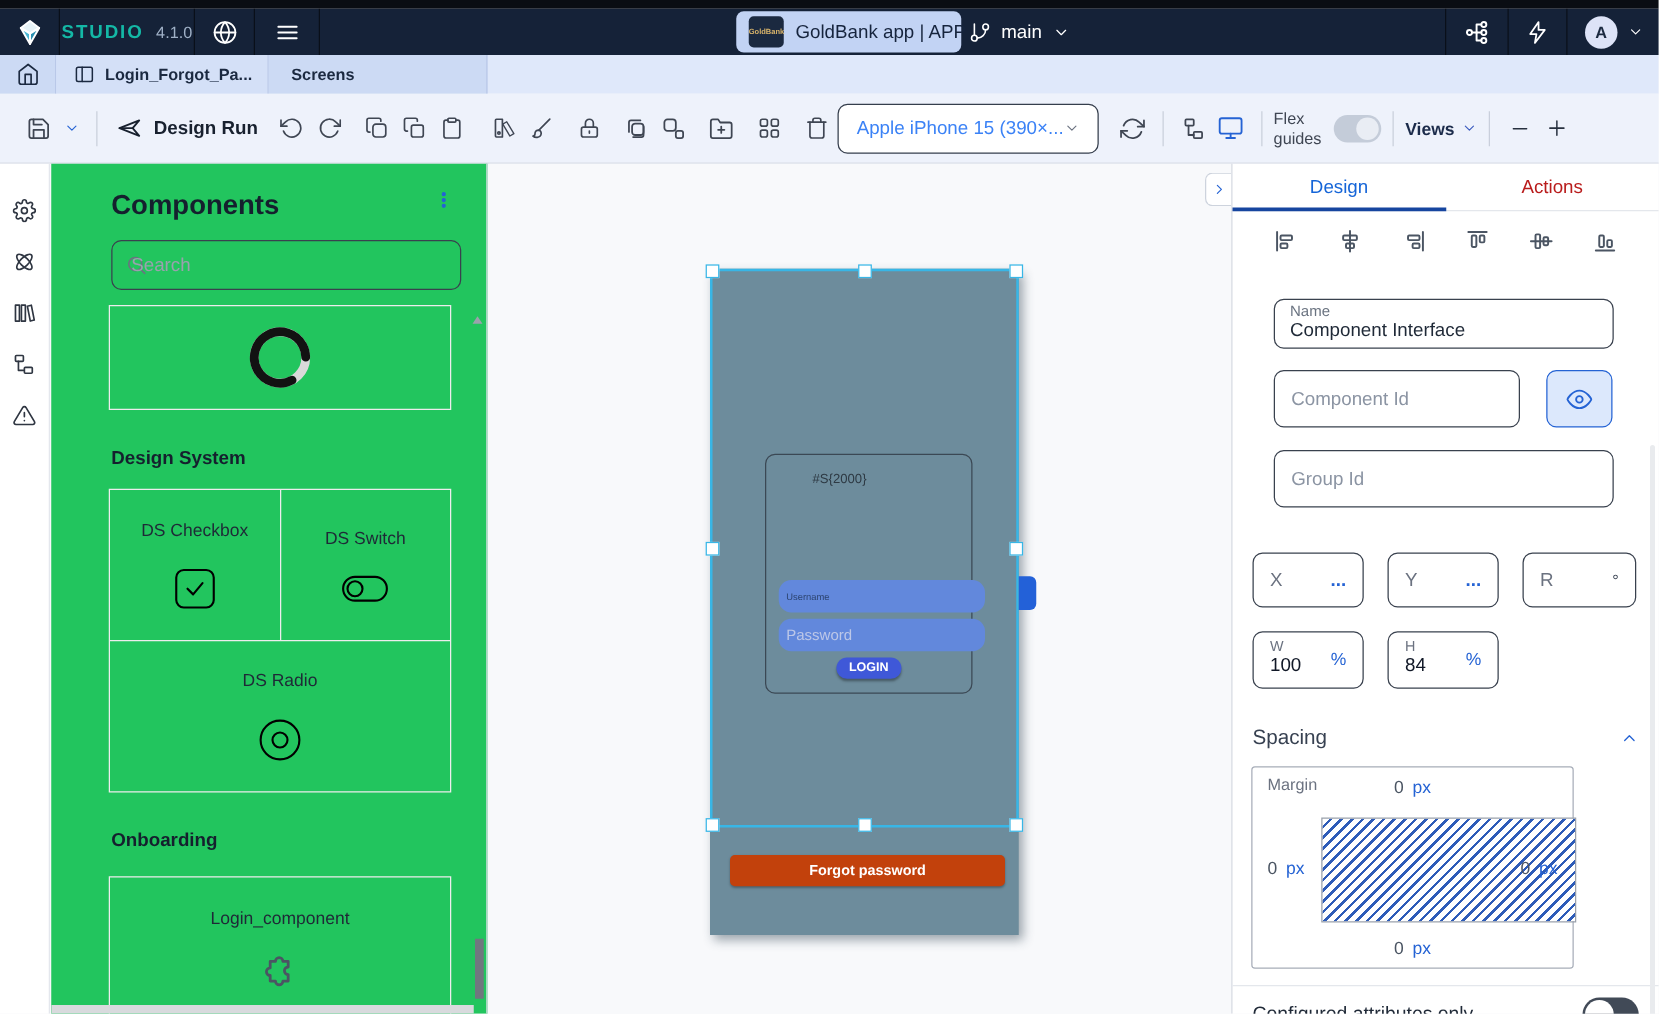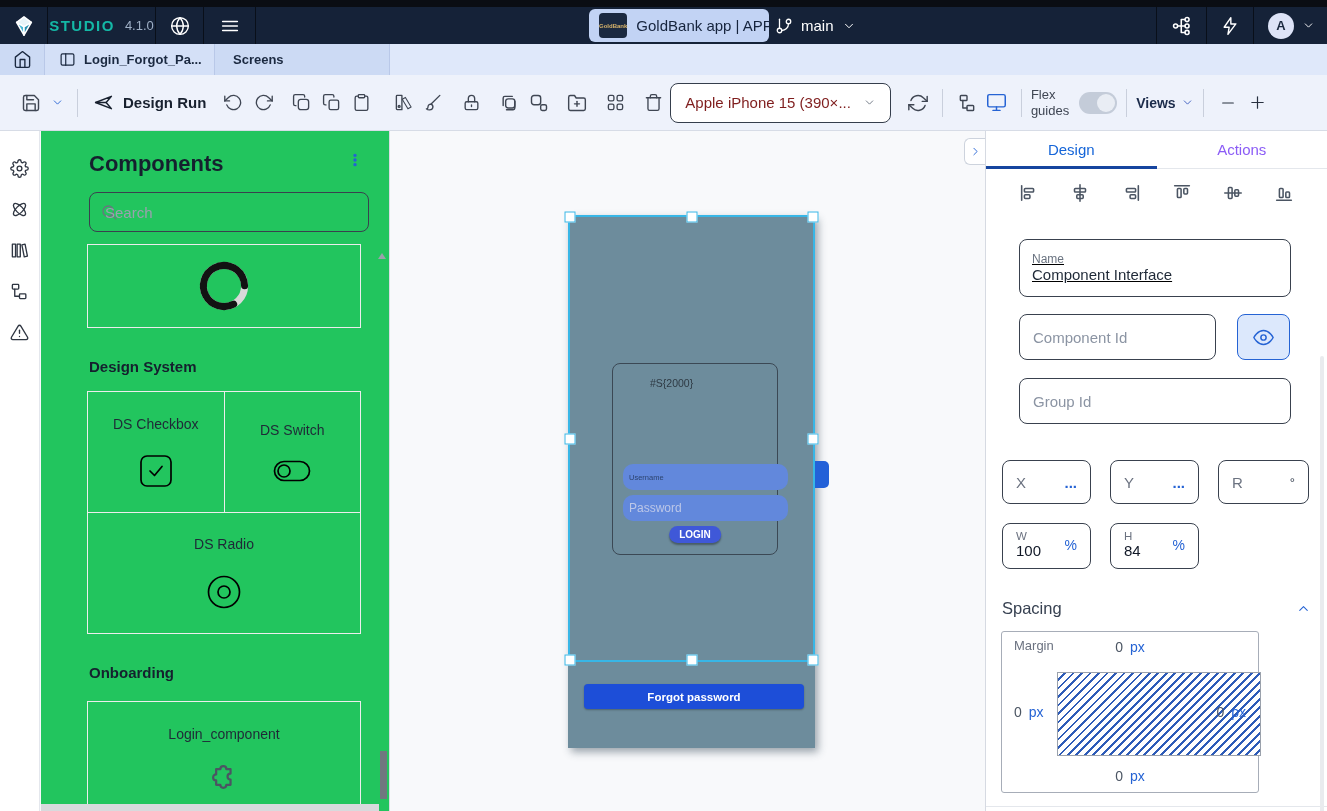--- a/index.html
+++ b/index.html
@@ -38,23 +38,23 @@
   .mod-dot { font-size:9px; margin-left:18px; color:#111827; }
 
   
   #toolbar { position:absolute; top:75px; left:0; right:0; height:56px; background:#eef2fb;
              border-bottom:1px solid #d7dce6; display:flex; align-items:center; padding-left:16px; }
   .tool-btn { width:30px; height:30px; display:flex; align-items:center; justify-content:center;
               color:#3f4653; flex:none; }
   .tool-div { width:1px; height:28px; background:#c9cfdc; margin:0 9px; flex:none; }
   .quickrun { display:flex; align-items:center; gap:9px; color:#18212f; font-size:15px;
               font-weight:600; margin:0 12px 0 6px; flex:none; } .gap8{width:8px;flex:none} .gap12{width:12px;flex:none}
-  .device-select { display:flex; align-items:center; gap:12px; height:40px; padding:0 14px;
+  .device-select { display:flex; align-items:center; height:40px; padding:0 14px;
                    background:#fff; border:1.5px solid #353e4c; border-radius:8px; margin:0 12px 0 2px;
-                   font-size:15px; color:#7f1d1d; flex:none; }
+                   font-size:15px; color:#3b82f6; flex:none; }
   .flex-label { font-size:13px; line-height:16px; color:#3f4653; margin-right:10px; flex:none; }
   .toggle { width:38px; height:22px; border-radius:11px; background:#c4ccd9; position:relative; flex:none; }
   .toggle .knob { position:absolute; right:2px; top:2px; width:18px; height:18px; border-radius:50%; background:#e9edf4; }
   .views { display:flex; align-items:center; gap:5px; font-size:14px; font-weight:600; color:#1b2b4a; flex:none; }
 
   
   #rail { position:absolute; left:0; top:131px; bottom:0; width:40px; background:#fff;
           border-right:1px solid #e4e7ed; display:flex; flex-direction:column; align-items:center;
           padding-top:26px; gap:19px; color:#2f3642; }
   .rail-btn { width:22px; height:22px; display:flex; align-items:center; justify-content:center; }
@@ -96,42 +96,42 @@
   .login-card { position:absolute; left:44px; top:148px; width:166px; height:192px;
                 border:1.3px solid #3b4854; border-radius:8px; }
   .screen-token { position:absolute; left:37px; top:13px; font-size:10.5px; color:#2e3a44; }
   .mock-input { position:absolute; left:10px; width:165px; height:26px; background:#6288dc;
                 border-radius:10px; display:flex; align-items:center; padding-left:6px; }
   .mock-user { top:100px; font-size:7.5px; color:#2c4470; }
   .mock-pass { top:131px; font-size:12px; color:#bcc7e8; }
   .mock-login { position:absolute; top:162px; left:50%; transform:translateX(-50%); padding:3px 10px;
                 background:#3f58d8; border-radius:9px; color:#fff; font-size:10px; font-weight:700;
                 box-shadow:0 2px 2px rgba(0,0,0,.35); white-space:nowrap; }
-  .forgot-btn { position:absolute; left:16px; top:469px; width:220px; height:25px; background:#1d4ed8;
+  .forgot-btn { position:absolute; left:16px; top:469px; width:220px; height:25px; background:#c2410c;
                 border-radius:4px; color:#fff; font-size:11.5px; font-weight:700;
                 display:flex; align-items:center; justify-content:center; box-shadow:0 1px 2px rgba(0,0,0,.3); }
   .selection { position:absolute; left:177px; top:84px; width:247px; height:447px;
                border:2px solid #38b6e6; pointer-events:none; }
   .hdl { position:absolute; width:11px; height:11px; background:#fff; border:1.5px solid #38b6e6;
          transform:translate(-50%,-50%); pointer-events:auto; }
   .drag-tab { position:absolute; left:424px; top:330px; width:14px; height:27px; background:#2361d8;
               border-radius:0 5px 5px 0; }
 
   
   #inspector { position:absolute; right:0; top:131px; width:342px; bottom:0; background:#fff;
                border-left:1px solid #d6dae2; }
   .insp-tabs { display:flex; height:38px; border-bottom:1px solid #e4e7ec; }
   .insp-tab { flex:1; display:flex; align-items:center; justify-content:center; font-size:15px;
-              color:#8b5cf6; position:relative; }
+              color:#b91c1c; position:relative; }
   .insp-tab.active { color:#1565d8; }
   .insp-tab.active::after { content:""; position:absolute; left:0; right:0; bottom:-1px; height:3px; background:#16459f; }
   .align-row { height:48px; display:flex; align-items:center; justify-content:space-between;
                padding:0 32px; color:#4b5563; }
   .field-box { margin-left:33px; width:272px; border:1.4px solid #39414e; border-radius:8px; }
-  .name-box { margin-top:22px; height:58px; padding:12px 12px;text-decoration:underline; }
+  .name-box { margin-top:22px; height:40px; padding:2px 12px; }
   .name-label { font-size:12px; color:#6a7380; }
   .name-value { font-size:15px; color:#1f2937; }
   .id-row { margin:17px 0 0 33px; display:flex; gap:21px; }
   .insp-input { border:1.4px solid #39414e; border-radius:8px; height:46px; font-size:15px;
                 padding:0 13px; color:#1f2937; outline:none; background:#fff; font-family:inherit; }
   .insp-input::placeholder { color:#8b94a3; }
   .eye-btn { width:53px; height:46px; background:#dce8fc; border:1.4px solid #2563d4; border-radius:8px;
              display:flex; align-items:center; justify-content:center; color:#2563d4; }
   .dim-row { margin:36px 0 0 16px; display:flex; gap:19px; }
   .dim-box { width:89px; height:44px; border:1.4px solid #39414e; border-radius:8px;

